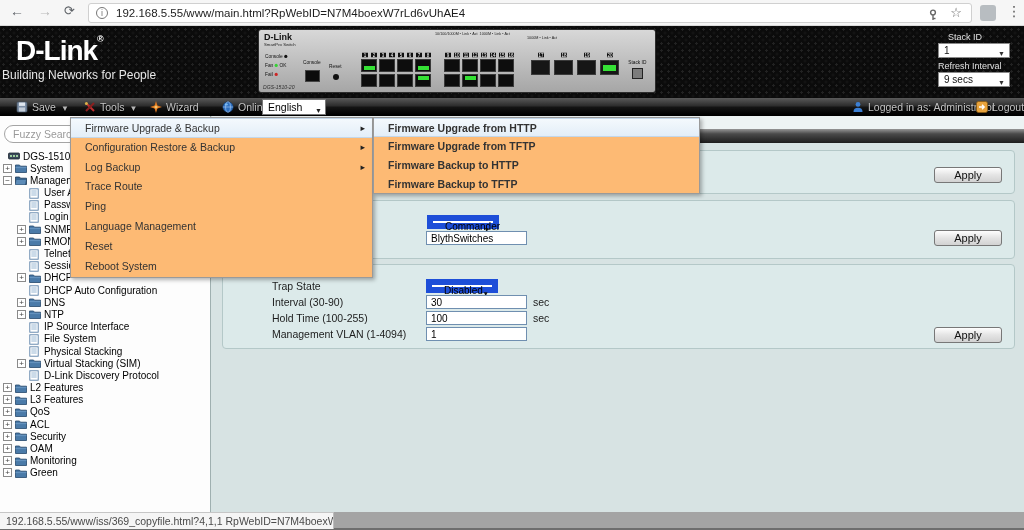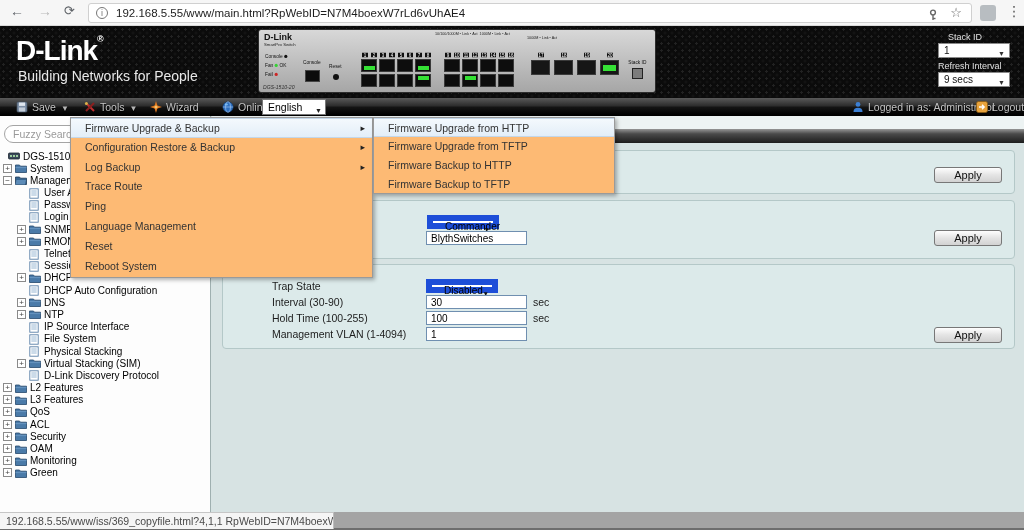--- a/index.html
+++ b/index.html
@@ -16,21 +16,21 @@
   .addr .star-ic { position:absolute; right:9px; top:1px; font-size:13px; color:#666; }
   .ext-ic { position:absolute; left:980px; top:5px; width:16px; height:16px; background:#b8bdc1; border-radius:3px; }
   .dots-ic { position:absolute; left:1007px; top:3px; font-size:14px; color:#555; letter-spacing:0; }
 
   
   .banner { position:absolute; left:0; top:26px; width:1024px; height:72px; background-color:#0b0b0b;
     background-image:radial-gradient(#222 1px, transparent 1.2px), radial-gradient(#161616 1px, transparent 1.2px);
     background-size:7px 7px; background-position:0 0, 3.5px 3.5px; z-index:4; }
   .logo-brand { position:absolute; left:16px; top:8px; color:#fff; font-size:28px; font-weight:bold; letter-spacing:-1px; }
   .logo-reg { font-size:9px; vertical-align:18px; }
-  .logo-tag { position:absolute; left:18px; top:42px; color:#e8e8e8; font-size:14px; }
+  .logo-tag { position:absolute; left:2px; top:42px; color:#e8e8e8; font-size:12px; }
 
   
   .panel { position:absolute; left:258px; top:3px; width:398px; height:64px; background:linear-gradient(#d8d8d8,#a6a6a6); border:1px solid #2c2c2c; border-radius:3px; }
   .p-brand { position:absolute; left:5px; top:2px; font-size:9px; font-weight:bold; color:#111; }
   .p-series { position:absolute; left:5px; top:12px; font-size:5px; color:#222; transform:scale(.85); transform-origin:left top; }
   .p-model { position:absolute; left:4px; bottom:2px; font-size:6px; font-style:italic; color:#333; transform:scale(.85); transform-origin:left bottom; }
   .p-ledrow { position:absolute; font-size:6px; color:#111; transform:scale(.8); transform-origin:left top; white-space:nowrap; }
   .dot { display:inline-block; width:4px; height:4px; border-radius:50%; vertical-align:middle; margin-left:2px; }
   .p-consoleport { position:absolute; width:15px; height:12px; background:#0c0c0c; border:1px solid #444; }
   .p-reset { position:absolute; width:6px; height:6px; background:#111; border-radius:50%; }
@@ -84,21 +84,21 @@
   .apply-btn { position:absolute; right:12px; width:68px; height:16px; background:linear-gradient(#fefefe,#e4e4e4 50%,#d2d2d2); border:1px solid #777; border-radius:3px; font-size:11px; color:#111; text-align:center; line-height:14px; cursor:pointer; }
   .frm-label { position:absolute; left:13px; font-size:10.5px; color:#1c1c1c; line-height:14px;margin-left:36px; }
   .frm-select { position:absolute; left:203px; width:72px; height:14px; background:#fff; border:6px solid #1d4ed8; font-size:10px; line-height:12px; padding-left:12px; color:#000; cursor:pointer; }
   .frm-select .car { position:absolute; right:3px; top:3px; font-size:6.5px; color:#111; }
   .frm-input { position:absolute; left:203px; width:101px; height:14px; background:#fff; border:1px solid #6f8fb0; font-size:10px; color:#000; padding-left:4px; font-family:"Liberation Sans",sans-serif; }
   .frm-suffix { position:absolute; left:310px; font-size:10.5px; color:#1c1c1c; line-height:14px; }
 
   
   .menu { position:absolute; background:#fdba74; border:1px solid #9a9a9a; box-shadow:2px 2px 4px rgba(0,0,0,.3); z-index:50; }
   .tools-menu { left:70px; top:117px; width:303px; height:161px; }
-  .fw-menu { left:373px; top:117px; width:242px; height:77px; }
+  .fw-menu { left:373px; top:117px; width:327px; height:77px;font-weight:bold; }
   .mitem { position:relative; font-size:10.5px; color:#333; padding-left:14px; cursor:pointer; }
   .tools-menu .mitem { height:19.8px; line-height:19.8px; }
   .fw-menu .mitem { height:19px; line-height:19px; }
   .mitem.active { background:linear-gradient(#f4f9fd,#e3eef8); border-top:1px solid #c3d7ea; border-bottom:1px solid #c3d7ea; }
   .mitem .sub-arrow { position:absolute; right:7px; top:0; font-size:9px; color:#222; }
 
   
   .statusstrip { position:absolute; left:0; top:512px; width:1024px; height:18px; background:#a4a4a4; border-bottom:2px solid #6e6e6e; z-index:60; }
   .statusbubble { position:absolute; left:0; top:0; width:334px; height:17px; background:#f5f5f5; border-right:1px solid #bcbcbc; border-top:1px solid #c6c6c6; font-size:10.5px; color:#4a4a4a; line-height:16px; padding-left:6px; white-space:nowrap; overflow:hidden; }
 </style>

